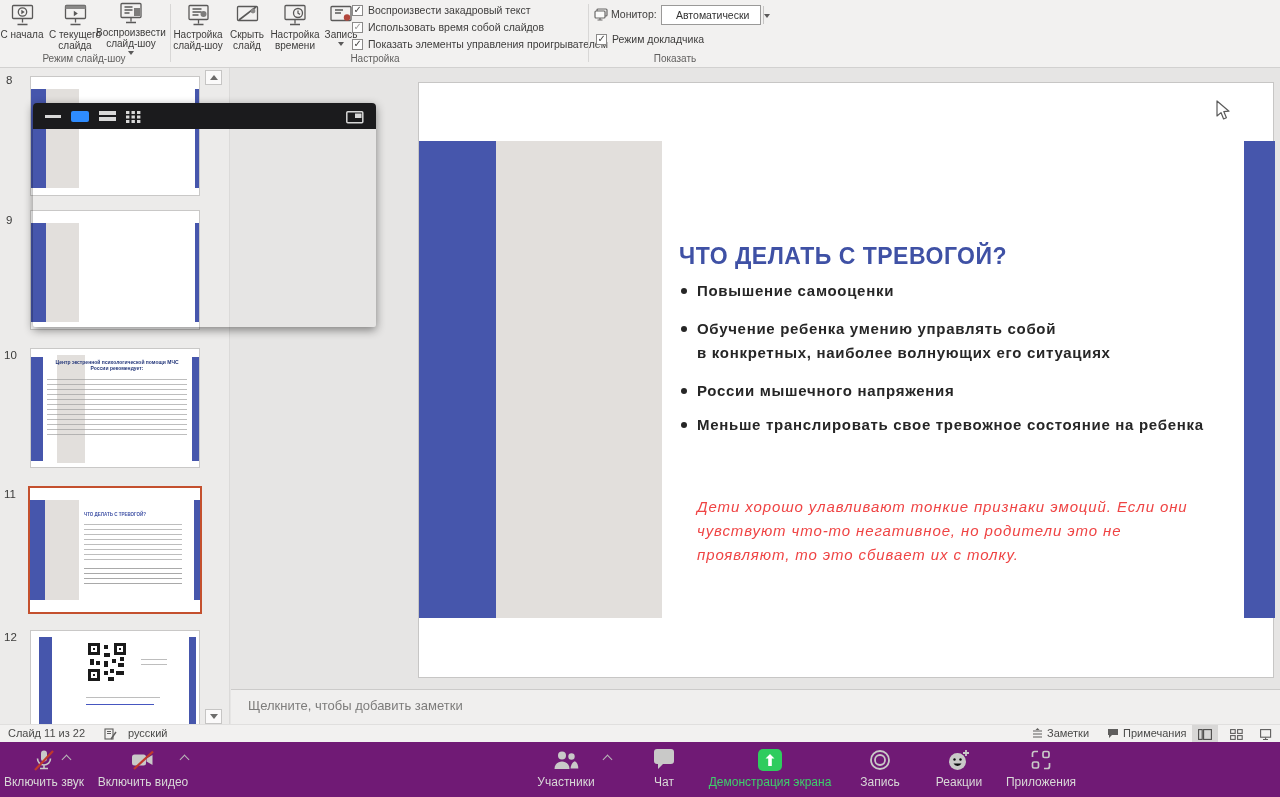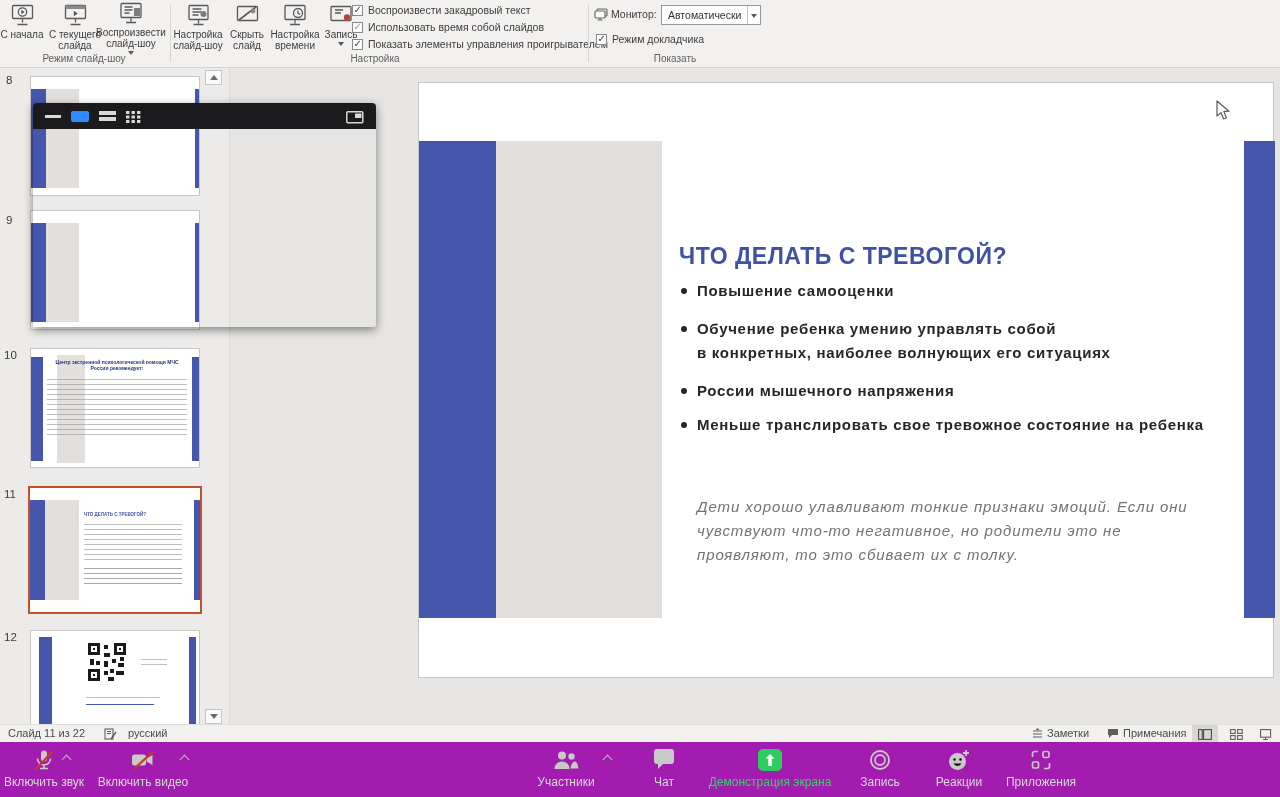--- a/index.html
+++ b/index.html
@@ -18,21 +18,21 @@
   .rb-sep { position:absolute; top:4px; width:1px; height:58px; background:#d8d7d6; }
   .caret-down { display:inline-block; width:0; height:0; border-left:3px solid transparent;
     border-right:3px solid transparent; border-top:4px solid #5a5959; margin-top:2px; }
   .rb-check { position:absolute; display:flex; align-items:center; gap:5px;
     font-size:10.5px; color:#3e3d3c; white-space:nowrap; }
   .cb { width:11px; height:11px; background:#fdfdfd; border:1px solid #8b8a89; position:relative; flex:0 0 auto; }
   .cb.checked::after { content:"✓"; position:absolute; left:0.5px; top:-2px; font-size:10px; color:#464544; }
   .cb.dim::after { color:#9a9998; }
   .mon-dd { position:absolute; height:20px; background:#fff; border:1px solid #9a9998;
     display:flex; align-items:center; font-size:10.5px; color:#333; }
-  .mon-dd .val { padding:0 6px; flex:1;text-align:right; }
+  .mon-dd .val { padding:0 14px; flex:1;text-align:right; }
   .mon-dd .arrow { width:14px; height:100%; border-left:1px solid #c6c5c4;
     display:flex; align-items:center; justify-content:center; }
 
   
   .workspace { position:absolute; left:0; top:68px; width:1280px; height:656px; background:#e6e5e4; }
   .thumb-pane { position:absolute; left:0; top:0; width:230px; height:656px;
     background:#ecebea; border-right:1px solid #dbdad9; }
   .thumb-num { position:absolute; left:6px; font-size:11.5px; color:#3c3c3b; }
   .thumb { position:absolute; left:30px; width:170px; height:120px; background:#fff;
     border:1px solid #c9c8c7; overflow:hidden; }
@@ -57,37 +57,37 @@
   .bar-left  { position:absolute; left:0; top:58px; width:77px; height:477px; background:#4656ac; }
   .panel-gray{ position:absolute; left:77px; top:58px; width:166px; height:477px; background:#e2dfdc; }
   .bar-right { position:absolute; left:825px; top:58px; width:31px; height:477px; background:#4656ac; }
   .sl-title { position:absolute; left:260px; top:160px; font-size:23px; font-weight:800;
     letter-spacing:.5px; color:#3f51a5; }
   .sl-li { position:absolute; left:278px; font-size:15px; font-weight:600; letter-spacing:.7px;
     color:#262626; line-height:24px; white-space:pre-line; }
   .sl-li::before { content:""; position:absolute; left:-16px; top:9px; width:6px; height:6px;
     border-radius:50%; background:#262626; }
   .sl-note { position:absolute; left:278px; top:412px; width:516px; font-size:15px;
-    font-style:italic; letter-spacing:.9px; color:#737373; line-height:24px; }
+    font-style:italic; letter-spacing:.9px; color:#ef4444; line-height:24px; }
 
   
   .notes-pane { position:absolute; left:231px; top:621px; width:1049px; height:35px;
     background:#f0efee; border-top:1px solid #cccbca; }
   .notes-ph { position:absolute; left:17px; top:8px; font-size:13px; color:#7d7c7b; }
   .statusbar { position:absolute; left:0; top:724px; width:1280px; height:18px;
     background:#f2f1f0; border-top:1px solid #e0dfde; z-index:20;
     font-size:11px; color:#4a4a49; }
   .sb-item { position:absolute; top:2px; display:flex; align-items:center; gap:4px; }
   .sb-viewbtn { position:absolute; top:0; height:18px; width:26px; display:flex;
     align-items:center; justify-content:center; }
   .sb-viewbtn.active { background:#d8d7d6; }
 
   
   .zoombar { position:absolute; left:0; top:742px; width:1280px; height:55px;
-    background:#a21caf; z-index:30; }
+    background:#701a75; z-index:30; }
   .zb-item { position:absolute; top:6px; display:flex; flex-direction:column;
     align-items:center; gap:3px; color:#d9d9d8; font-size:12px; white-space:nowrap; }
   .zb-ic { height:24px; display:flex; align-items:center; justify-content:center; }
   .zb-chev { position:absolute; width:7px; height:7px; border-left:1.6px solid #b9b9b8;
     border-top:1.6px solid #b9b9b8; transform:rotate(45deg); }
   .share-ic { width:24px; height:22px; background:#2ecc5e; border-radius:5px;
     display:flex; align-items:center; justify-content:center; }
   .green { color:#3ecf6b; }
 
   
@@ -358,20 +358,23 @@
     <div class="bar-right"></div>
     <div class="sl-title">ЧТО ДЕЛАТЬ С ТРЕВОГОЙ?</div>
     <div class="sl-li" style="top:196px">Повышение самооценки</div>
     <div class="sl-li" style="top:234px">Обучение ребенка умению управлять собой
 в конкретных, наиболее волнующих его ситуациях</div>
     <div class="sl-li" style="top:296px">России мышечного напряжения</div>
     <div class="sl-li" style="top:330px">Меньше транслировать свое тревожное состояние на ребенка</div>
     <div class="sl-note">Дети хорошо улавливают тонкие признаки эмоций. Если они чувствуют что-то негативное, но родители это не проявляют, то это сбивает их с толку.</div>
   </div>
 
+  <div class="notes-pane">
+    <div class="notes-ph">Щелкните, чтобы добавить заметки</div>
+  </div>
 </div>
 
 <div class="cam">
   <div class="cam-titlebar">
     <span class="ct-ic" style="left:12px;top:12px;width:16px;height:3px;background:#d8d8d8"></span>
     <span class="ct-ic" style="left:38px;width:18px;height:11px;background:#2e8cff;border-radius:2px"></span>
     <span class="ct-ic" style="left:66px">
       <span style="display:block;width:17px;height:4px;background:#d8d8d8;margin-bottom:2px"></span>
       <span style="display:block;width:17px;height:4px;background:#d8d8d8"></span>
     </span>

